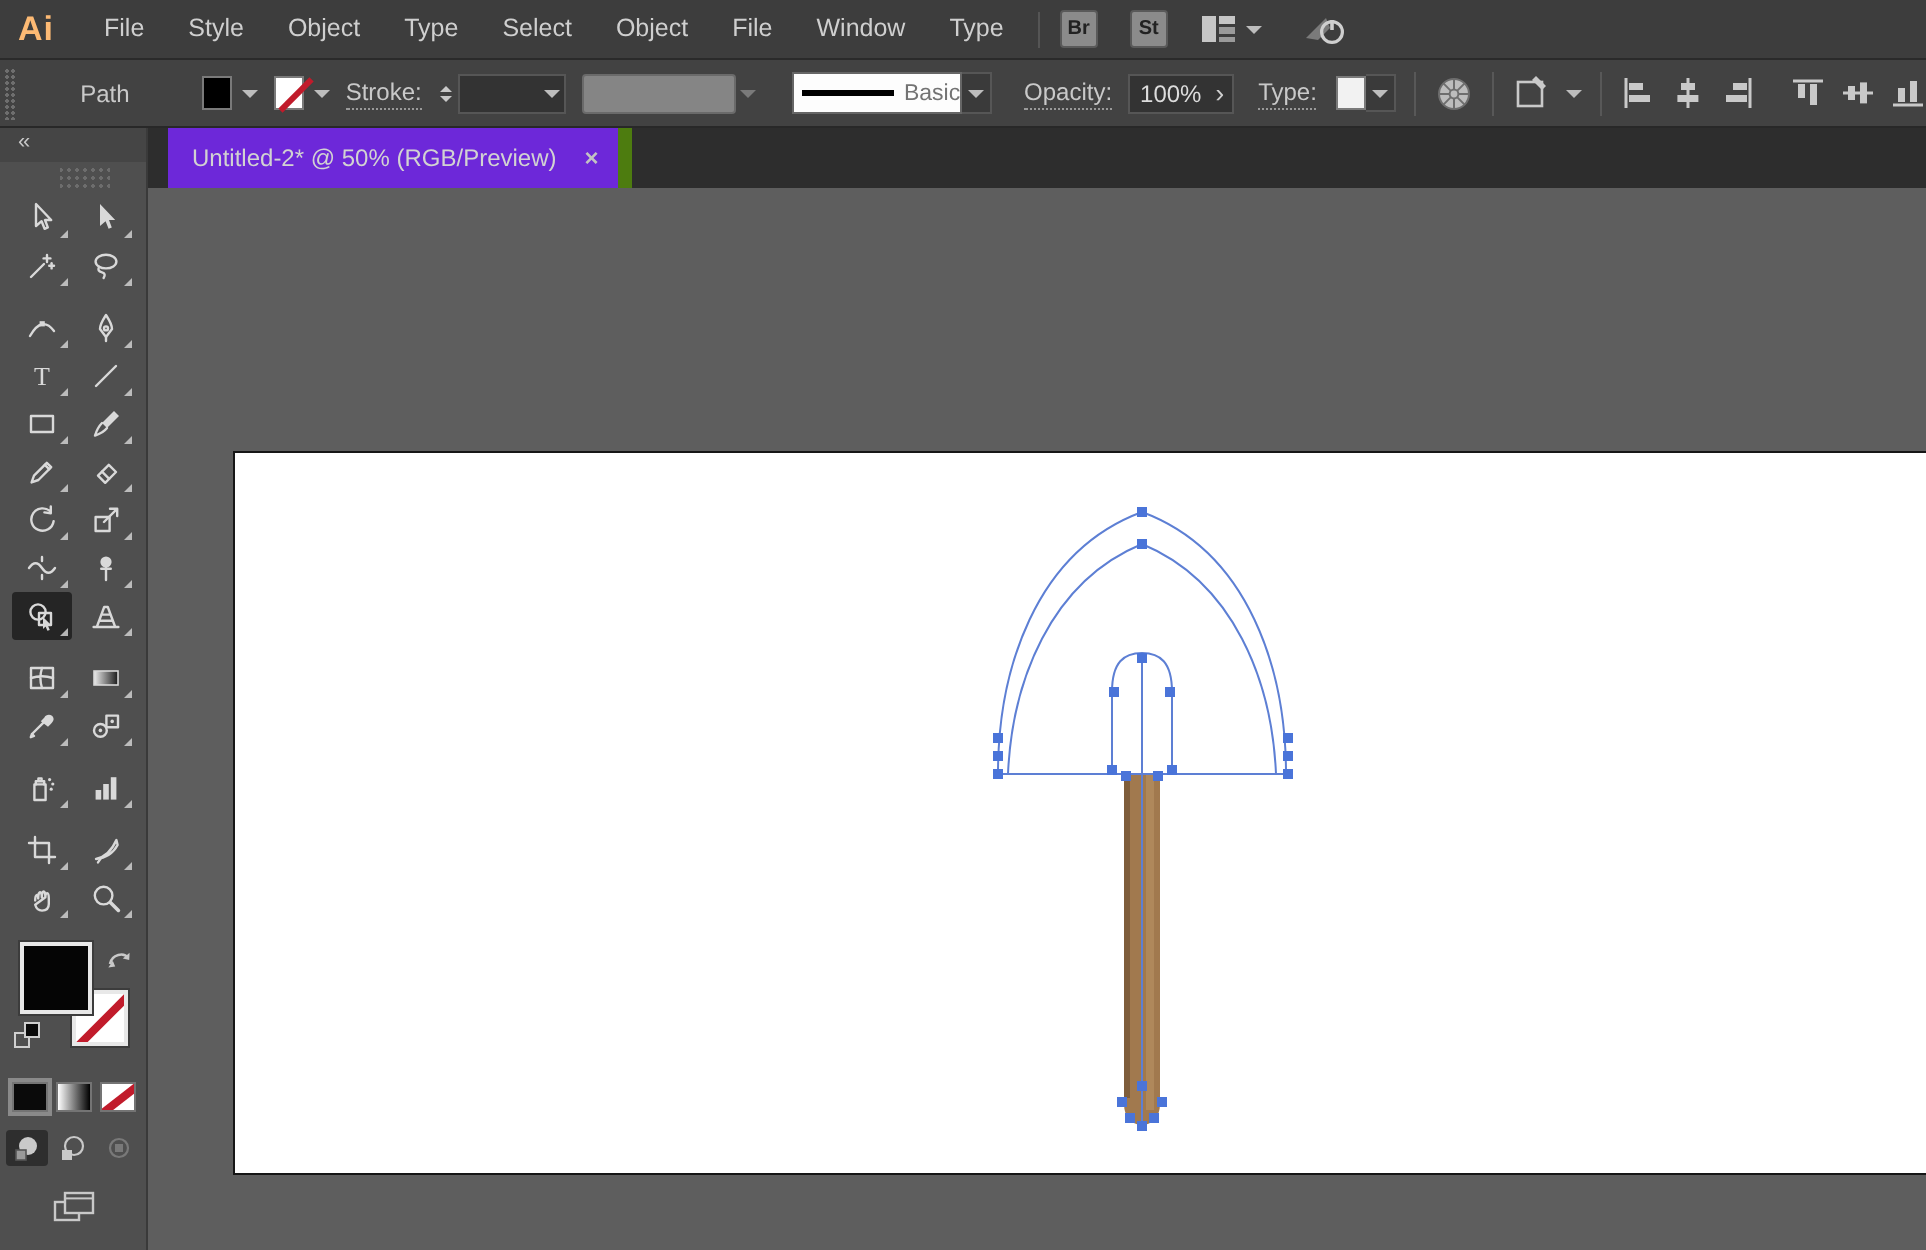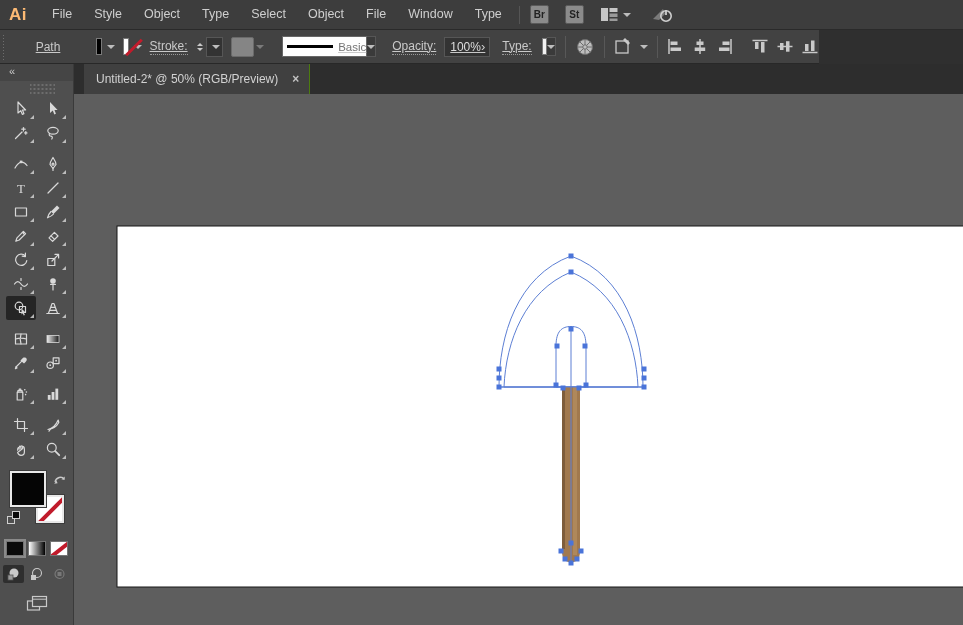--- a/index.html
+++ b/index.html
@@ -12,22 +12,22 @@
     display:flex; align-items:center; color:#cfcfcf; font-size:12.5px; border-bottom:1px solid #2a2a2a; }
   .ai-logo { color:#fdba74; font-weight:bold; font-size:17px; padding:0 14px 0 9px; letter-spacing:0.5px; }
   .menu-item { padding:0 11px; height:32px; line-height:30px; cursor:default; }
   .mb-sep { width:1px; height:18px; background:#555; margin:0 10px 0 6px; }
   .sq-btn { width:19px; height:19px; background:#8b8b8b; color:#222; border:1px solid #5a5a5a;
     border-radius:2px; font-size:10px; font-weight:bold; display:flex; align-items:center; justify-content:center; margin-right:16px; }
   .mb-icon { display:flex; align-items:center; margin-right:6px; }
   .chev { width:0; height:0; border:4px solid transparent; border-top-color:#bdbdbd; margin-left:5px; margin-top:4px; }
 
   
-  .controlbar { position:absolute; top:30px; left:0; width:819px; height:34px; background:#424242;
-    border-bottom:1px solid #282828; display:flex; align-items:center; color:#c9c9c9; font-size:12px;text-decoration:underline; }
+  .controlbar { position:absolute; top:30px; left:0; width:963px; height:34px; background:#424242;
+    border-bottom:1px solid #282828; display:flex; align-items:center; color:#c9c9c9; font-size:12px; }
   .grip-v { width:7px; height:26px; margin:0 4px 0 2px;
     background-image:radial-gradient(#6e6e6e 1px, transparent 1px); background-size:3px 3px; }
   .cb-label { margin:0 6px; }
   .cb-label.dotted { border-bottom:1px dotted #9a9a9a; padding-bottom:1px; }
   .swatch-box { width:17px; height:17px; border:1px solid #7a7a7a; background:#000; position:relative; }
   .swatch-none { background:#fff; }
   .swatch-none::after { content:""; position:absolute; left:-1px; top:7px; width:22px; height:3px;
     background:#c11b2b; transform:rotate(-45deg); }
   .chev-btn { width:14px; height:17px; display:flex; align-items:center; justify-content:center; }
   .spinner { display:flex; flex-direction:column; gap:2px; margin:0 3px; }
@@ -47,22 +47,22 @@
   .opacity-field { width:60px; height:20px; background:#333; border:1px solid #565656; color:#ddd;
     display:flex; align-items:center; padding-left:5px; margin-left:2px; }
   .opacity-arrow { margin-left:auto; padding-right:4px; color:#cfcfcf; font-size:13px; }
   .style-swatch { width:17px; height:17px; background:#f2f2f2; border:1px solid #7a7a7a; margin-left:4px; }
   .cb-sep { width:1px; height:22px; background:#585858; margin:0 9px; }
   .cb-icon { display:flex; align-items:center; }
   .align-group { display:flex; align-items:center; gap:7px; }
 
   
   .tabbar { position:absolute; top:64px; left:74px; width:889px; height:30px; background:#2d2d2d; display:flex; align-items:flex-end; }
-  .tab { margin-left:10px; height:30px; min-width:205px; background:#404040; color:#d2d2d2; font-size:12px;
-    display:flex; align-items:center; padding:0 10px 0 12px; border-right:1px solid #4d7c0f; }
+  .tab { margin-left:10px; height:30px; min-width:205px; background:#6d28d9; color:#d2d2d2; font-size:12px;
+    display:flex; align-items:center; padding:0 10px 0 12px; border-right:7px solid #4d7c0f; }
   .tab-close { margin-left:14px; color:#c3c3c3; font-size:12px; font-weight:bold; cursor:default; }
 
   
   .toolbar { position:absolute; top:64px; left:0; width:74px; height:561px; background:#4f4f4f; border-right:1px solid #3a3a3a; }
   .tb-head { height:17px; background:#454545; color:#c9c9c9; font-size:11px; padding-left:9px; line-height:15px; }
   .tb-grip { height:12px; margin:2px 18px 2px 30px;
     background-image:radial-gradient(#6d6d6d 1px, transparent 1px); background-size:4px 4px; background-position:center; }
   .tools { display:grid; grid-template-columns:30px 30px; justify-content:center; column-gap:2px; }
   .tcell { width:30px; height:24px; display:flex; align-items:center; justify-content:center; position:relative; border-radius:2px; }
   .tcell::after { content:""; position:absolute; right:2px; bottom:2px; width:0; height:0;

